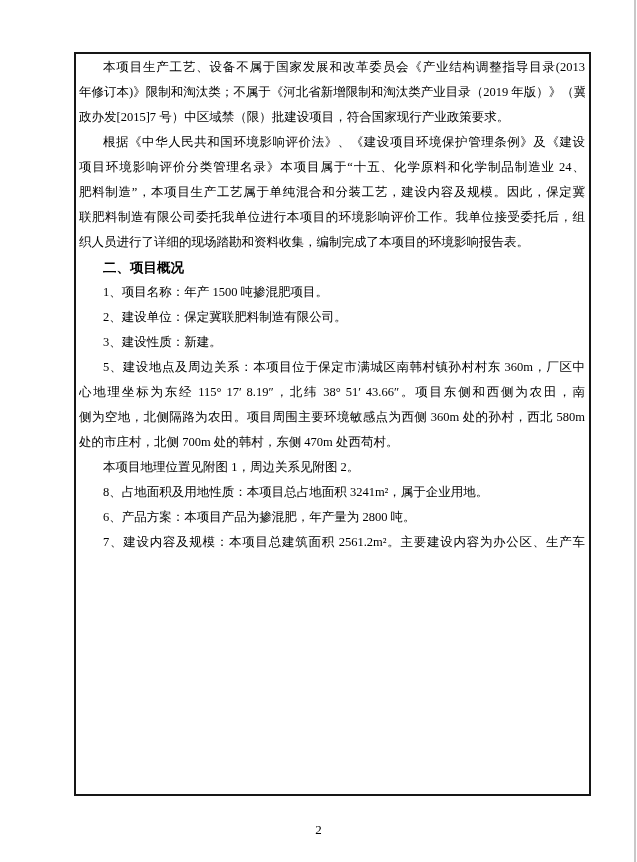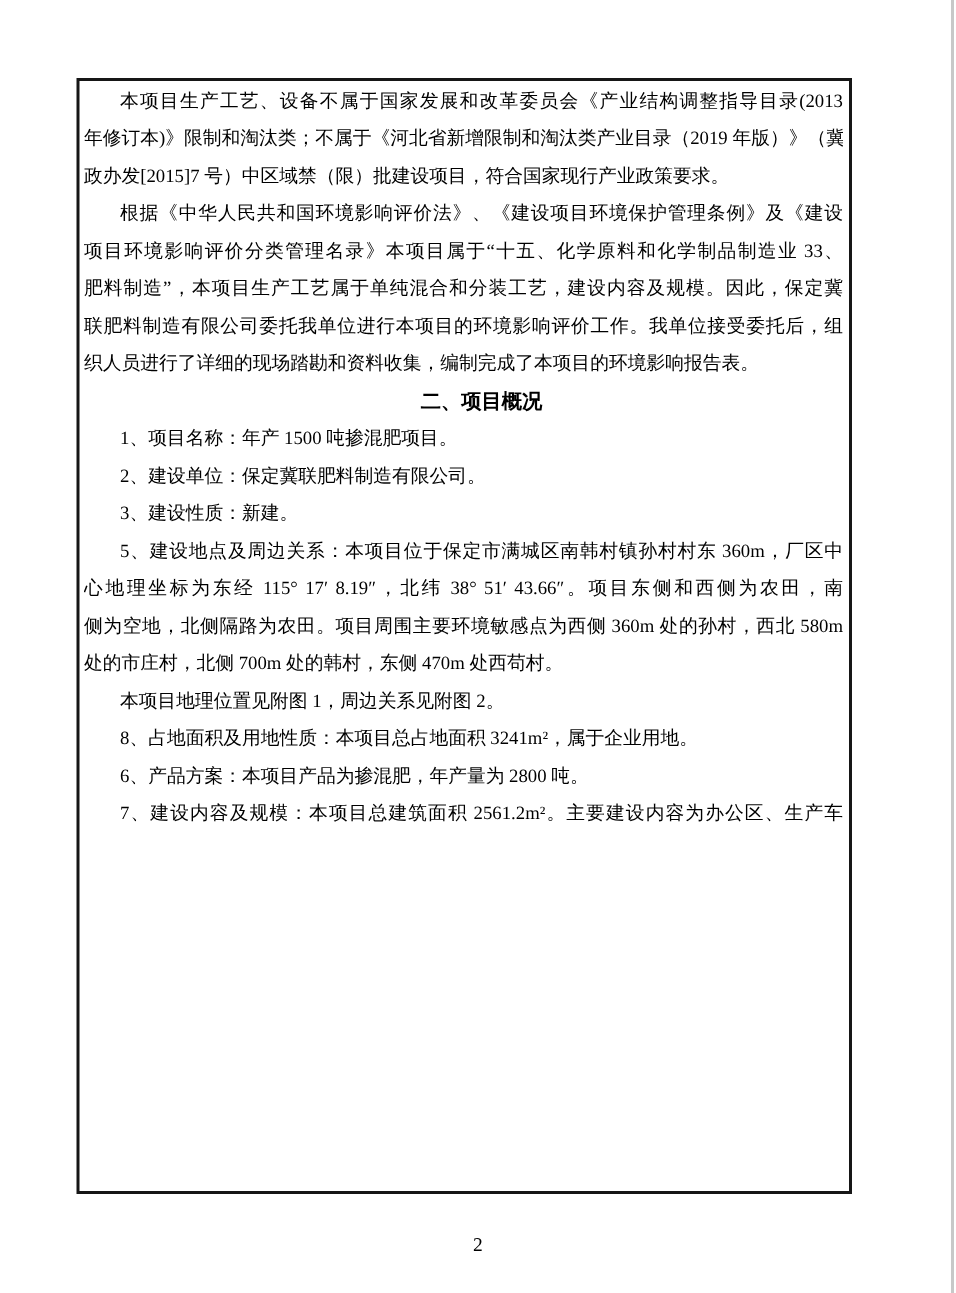--- a/index.html
+++ b/index.html
@@ -18,21 +18,21 @@
   .edge-shadow {
     position: absolute;
     left: 634px;
     top: 0;
     width: 2px;
     height: 862px;
     background: #c8c8c8;
   }
   .frame {
     position: absolute;
-    left: 51px;
+    left: 74px;
     top: 52px;
     width: 517px;
     height: 744px;
     border: 2px solid #161616;
     box-sizing: border-box;
     padding: 1px 4px 0 3px;
     overflow: hidden;
     background: #ffffff;
   }
   .line {
@@ -46,42 +46,41 @@
   .line.j {
     text-align: justify;
     text-align-last: justify;
   }
   .line.indent {
     padding-left: 24px;
   }
   .line.heading {
     font-weight: bold;
     font-size: 13.5px;
-    text-align: center;
   }
   .footer {
     position: absolute;
     left: 0;
     top: 822px;
     width: 637px;
     text-align: center;
     font-size: 13px;
   }
 </style>
 </head>
 <body>
 
 <div class="edge-shadow"></div>
 
 <div class="frame">
   <div class="line j indent">本项目生产工艺、设备不属于国家发展和改革委员会《产业结构调整指导目录(2013</div>
   <div class="line j">年修订本)》限制和淘汰类；不属于《河北省新增限制和淘汰类产业目录（2019 年版）》（冀</div>
   <div class="line">政办发[2015]7 号）中区域禁（限）批建设项目，符合国家现行产业政策要求。</div>
   <div class="line j indent">根据《中华人民共和国环境影响评价法》、《建设项目环境保护管理条例》及《建设</div>
-  <div class="line j">项目环境影响评价分类管理名录》本项目属于“十五、化学原料和化学制品制造业  33、</div>
+  <div class="line j">项目环境影响评价分类管理名录》本项目属于“十五、化学原料和化学制品制造业  24、</div>
   <div class="line j">肥料制造”，本项目生产工艺属于单纯混合和分装工艺，建设内容及规模。因此，保定冀</div>
   <div class="line j">联肥料制造有限公司委托我单位进行本项目的环境影响评价工作。我单位接受委托后，组</div>
   <div class="line">织人员进行了详细的现场踏勘和资料收集，编制完成了本项目的环境影响报告表。</div>
   <div class="line heading indent">二、项目概况</div>
   <div class="line indent">1、项目名称：年产 1500 吨掺混肥项目。</div>
   <div class="line indent">2、建设单位：保定冀联肥料制造有限公司。</div>
   <div class="line indent">3、建设性质：新建。</div>
   <div class="line j indent">5、建设地点及周边关系：本项目位于保定市满城区南韩村镇孙村村东 360m，厂区中</div>
   <div class="line j">心地理坐标为东经 115° 17′ 8.19″，北纬 38° 51′ 43.66″。项目东侧和西侧为农田，南</div>
   <div class="line j">侧为空地，北侧隔路为农田。项目周围主要环境敏感点为西侧 360m 处的孙村，西北 580m</div>

